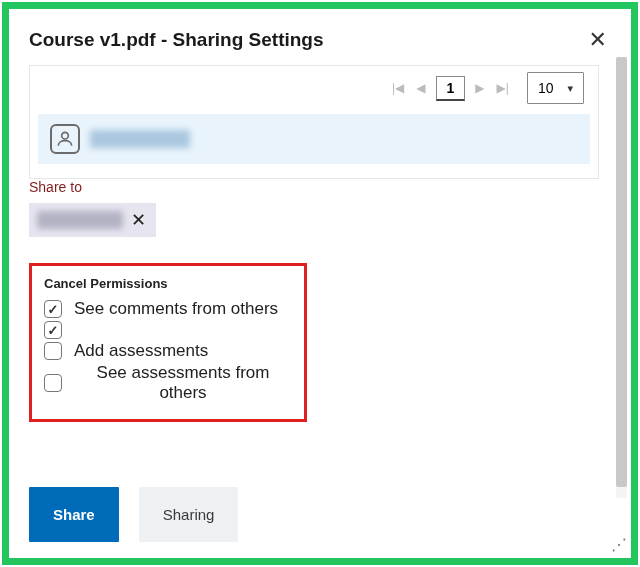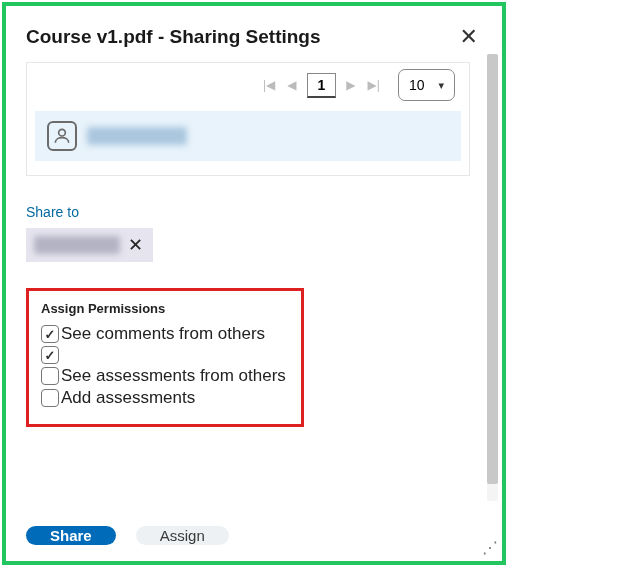--- a/index.html
+++ b/index.html
@@ -1,44 +1,44 @@
 <!DOCTYPE html>
 <html><head>
 <meta charset="utf-8">
 <style>
 * { box-sizing: border-box; margin: 0; padding: 0; }
 body { font-family: -apple-system, BlinkMacSystemFont, "Segoe UI", Arial, sans-serif; background: #fff; width: 640px; height: 567px; position: relative; }
-.dialog { border: 4px solid #22c55e; width: 504px; height: 563px; margin: 2px; position: relative; padding: 18px 20px; }
+.dialog { border: 7px solid #22c55e; width: 636px; height: 563px; margin: 2px; position: relative; padding: 18px 20px; }
 .header { display: flex; justify-content: space-between; align-items: center; margin-bottom: 12px; }
 .title { font-size: 19px; font-weight: 700; color: #1a1a1a; }
 .close-x { font-size: 22px; cursor: pointer; padding: 0 4px; color: #333; }
 .scroll-area { position: absolute; right: 4px; top: 48px; bottom: 60px; width: 11px; background: #f4f4f4; border-radius: 2px; }
 .scroll-thumb { position: absolute; top: 0; width: 11px; height: 430px; background: #c8c8c8; border-radius: 2px; }
 .pager-row { display: flex; justify-content: flex-end; align-items: center; gap: 8px; padding: 6px 14px 10px 0; }
 .pager-btn { color: #bbb; font-size: 12px; padding: 2px; }
 .page-num { border: 1px solid #888; border-bottom: 2px solid #444; padding: 3px 10px; font-size: 14px; font-weight: 600; background: #fff; }
-.page-size { border: 1px solid #888; border-radius: 7px; padding: 7px 10px; display: flex; align-items: center; gap: 14px; font-size: 14px; background: #fff; margin-left: 8px; }
+.page-size { border: 1px solid #888; border-radius: 1px; padding: 7px 10px; display: flex; align-items: center; gap: 14px; font-size: 14px; background: #fff; margin-left: 8px; }
 .chev-down { font-size: 11px; color: #333; }
 .content-box { border: 1px solid #e6e6e6; padding-bottom: 14px; margin-right: 12px; }
 .user-row { background: #e8f3fb; padding: 10px 12px; display: flex; align-items: center; gap: 10px; margin: 0 8px; }
 .avatar-icon { width: 30px; height: 30px; border: 2px solid #6b6b6b; border-radius: 6px; display: flex; align-items: center; justify-content: center; }
 .avatar-icon svg { width: 20px; height: 20px; stroke: #6b6b6b; fill: none; stroke-width: 2; }
 .blur-name { width: 100px; height: 18px; background: #aac7df; filter: blur(3px); border-radius: 2px; }
-.share-to-label { font-size: 14px; color: #0369a1; margin-top: 28px; margin-bottom: 8px; }
+.share-to-label { font-size: 14px; color: #7f1d1d; margin-bottom: 8px; }
 .chip { background: #e6e5ef; display: inline-flex; align-items: center; padding: 6px 8px; gap: 6px; }
 .chip-blur { width: 86px; height: 18px; background: #b3b3c4; filter: blur(3px); border-radius: 2px; }
 .chip-x { font-size: 18px; cursor: pointer; color: #222; padding: 0 2px; }
 .perm-box { border: 3px solid #de2021; padding: 10px 12px 14px; margin-top: 26px; width: 278px; }
 .perm-title { font-size: 13px; font-weight: 600; color: #222; margin-bottom: 8px; }
-.perm-item { display: flex; align-items: center; gap: 2px; margin-bottom: 2px; text-align: center; }
+.perm-item { display: flex; align-items: center; gap: 12px; margin-bottom: 2px; text-align: center; }
 .checkbox { width: 18px; height: 18px; border: 1.5px solid #777; border-radius: 4px; display: flex; align-items: center; justify-content: center; flex-shrink: 0; background: #fff; }
 .checkbox.checked::after { content: "✓"; font-size: 13px; color: #333; font-weight: 700; }
 .perm-label { font-size: 17px; color: #222; }
 .footer { position: absolute; bottom: 16px; left: 20px; display: flex; gap: 20px; }
-.btn { border: none; border-radius: 10px; padding: 1px 24px; font-size: 15px; font-weight: 600; cursor: pointer; }
+.btn { border: none; border-radius: 1px; padding: 19px 24px; font-size: 15px; font-weight: 600; cursor: pointer; }
 .btn-primary { background: #006bb8; color: #fff; }
 .btn-secondary { background: #eef1f3; color: #3a3a3a; font-weight: 500; }
 .resize-grip { position: absolute; right: 4px; bottom: 4px; font-size: 16px; color: #777; }
 </style>
 </head>
 <body>
 
 <div class="dialog">
   <div class="header">
     <div class="title">Course v1.pdf - Sharing Settings</div>
@@ -68,40 +68,40 @@
     </div>
   </div>
 
   <div class="share-to-label">Share to</div>
   <div class="chip">
     <span class="chip-blur"></span>
     <span class="chip-x">✕</span>
   </div>
 
   <div class="perm-box">
-    <div class="perm-title">Assign Permissions</div>
+    <div class="perm-title">Cancel Permissions</div>
     <div class="perm-item">
       <span class="checkbox checked"></span>
       <span class="perm-label">See comments from others</span>
     </div>
     <div class="perm-item">
       <span class="checkbox checked"></span>
     </div>
     <div class="perm-item">
       <span class="checkbox"></span>
-      <span class="perm-label">See assessments from others</span>
+      <span class="perm-label">Add assessments</span>
     </div>
     <div class="perm-item">
       <span class="checkbox"></span>
-      <span class="perm-label">Add assessments</span>
+      <span class="perm-label">See assessments from others</span>
     </div>
   </div>
 
   <div class="footer">
     <button class="btn btn-primary">Share</button>
-    <button class="btn btn-secondary">Assign</button>
+    <button class="btn btn-secondary">Sharing</button>
   </div>
 
   <div class="scroll-area">
     <div class="scroll-thumb"></div>
   </div>
   <div class="resize-grip">⋰</div>
 </div>
 
 </body></html>

